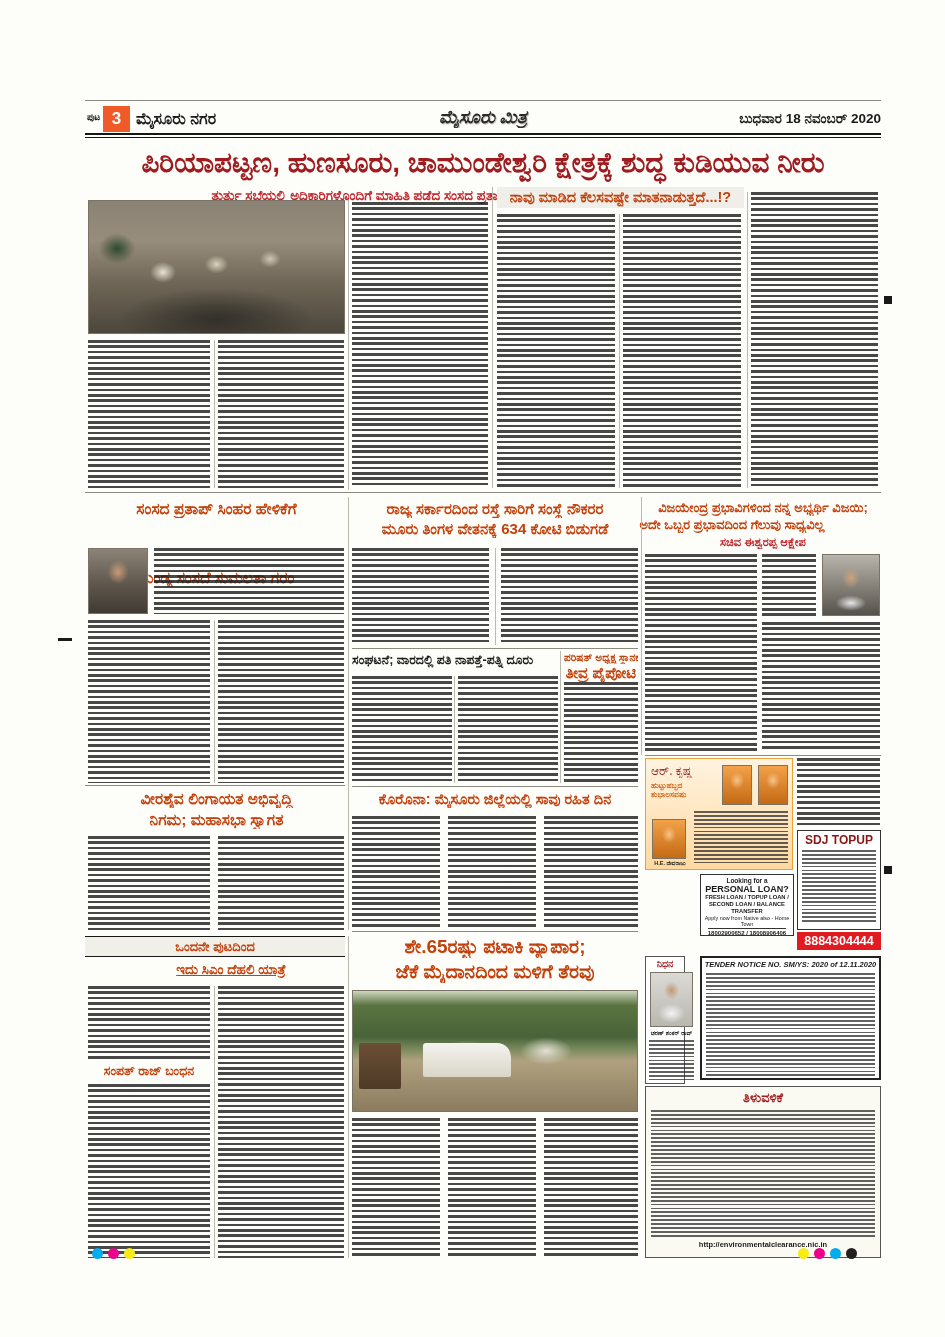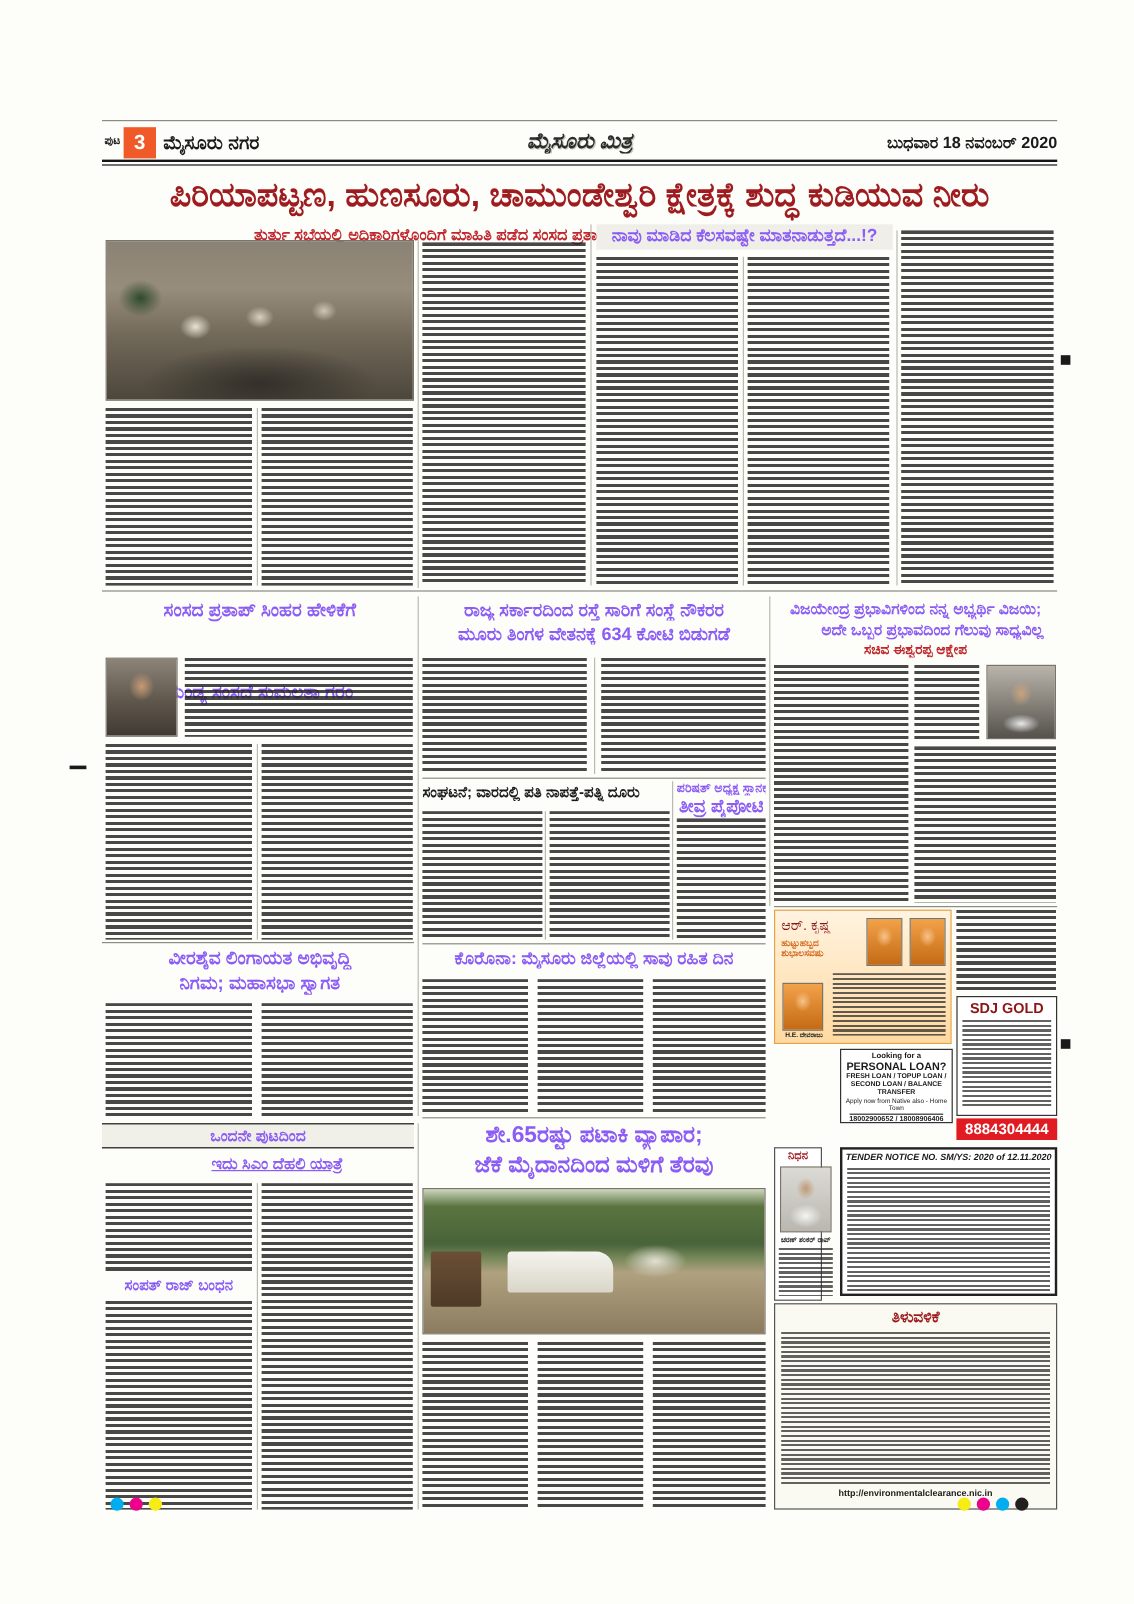--- a/index.html
+++ b/index.html
@@ -5,21 +5,21 @@
   * { margin:0; padding:0; box-sizing:border-box; }
   html,body { background:#e9e8e4; }
   body { font-family:"Liberation Sans", sans-serif; color:#1a1a1a; }
   .sheet { position:relative; width:945px; height:1337px; background:#fdfdf9; overflow:hidden; margin:0 auto; }
   .abs { position:absolute; }
   
   .tl    { background-image:repeating-linear-gradient(180deg, rgba(32,32,32,.82) 0 2.6px, transparent 2.6px 5.4px); }
   .tl-sm { background-image:repeating-linear-gradient(180deg, rgba(45,45,45,.75) 0 1.8px, transparent 1.8px 3.9px); }
   .vr { width:1px; background:#bcb9b0; }
   .hr { height:1px; background:#8d8a81; }
-  .head { font-weight:bold; color:#8b5cf6; text-align:center; white-space:nowrap; overflow:hidden; }
+  .head { font-weight:bold; color:#c2410c; text-align:center; white-space:nowrap; overflow:hidden; }
   .photo { border:1px solid #7a7468; }
   .ph-meeting { background:
       radial-gradient(26px 22px at 11% 36%, #2e4a2e 0%, rgba(46,74,46,0) 70%),
       radial-gradient(20px 16px at 29% 54%, #e8e2d4 0%, rgba(232,226,212,0) 65%),
       radial-gradient(18px 14px at 50% 48%, #d9d0bd 0%, rgba(217,208,189,0) 65%),
       radial-gradient(16px 13px at 71% 44%, #cfc6b2 0%, rgba(207,198,178,0) 65%),
       radial-gradient(130px 42px at 50% 90%, #33302a 0%, rgba(51,48,42,0) 75%),
       linear-gradient(180deg, #8a8274 0%, #978d7c 30%, #6f6657 62%, #4c463b 100%); }
   .ph-portrait-f { background:
       radial-gradient(15px 17px at 50% 36%, #c89a74 0%, rgba(200,154,116,0) 70%),
@@ -93,21 +93,21 @@
   <div class="abs" style="left:352px;top:653px;width:206px;font-size:12.5px;font-weight:bold;white-space:nowrap;overflow:hidden;">ಸಂಘಟನೆ; ವಾರದಲ್ಲಿ ಪತಿ ನಾಪತ್ತೆ-ಪತ್ನಿ ದೂರು</div>
   <div class="abs tl" style="left:352px;top:676px;width:100px;height:107px;"></div>
   <div class="abs tl" style="left:458px;top:676px;width:100px;height:107px;"></div>
   <div class="abs vr" style="left:454px;top:676px;height:107px;"></div>
   <div class="abs head" style="left:564px;top:651px;width:74px;font-size:10.5px;">ಪರಿಷತ್ ಅಧ್ಯಕ್ಷ ಸ್ಥಾನಕ್ಕೆ</div>
   <div class="abs head" style="left:564px;top:664px;width:74px;font-size:15px;text-align:center;">ತೀವ್ರ ಪೈಪೋಟಿ</div>
   <div class="abs tl" style="left:564px;top:682px;width:74px;height:101px;"></div>
   <div class="abs vr" style="left:560px;top:651px;height:132px;"></div>
 
   <div class="abs head" style="left:645px;top:500px;width:236px;font-size:13px;">ವಿಜಯೇಂದ್ರ ಪ್ರಭಾವಿಗಳಿಂದ ನನ್ನ ಅಭ್ಯರ್ಥಿ ವಿಜಯಿ;</div>
-  <div class="abs head" style="left:659px;top:517px;width:236px;font-size:13px;">ಅದೇ ಒಬ್ಬರ ಪ್ರಭಾವದಿಂದ ಗೆಲುವು ಸಾಧ್ಯವಿಲ್ಲ</div>
+  <div class="abs head" style="left:614px;top:517px;width:236px;font-size:13px;">ಅದೇ ಒಬ್ಬರ ಪ್ರಭಾವದಿಂದ ಗೆಲುವು ಸಾಧ್ಯವಿಲ್ಲ</div>
   <div class="abs head" style="left:645px;top:536px;width:236px;font-size:11.5px;color:#c0272d;">ಸಚಿವ ಈಶ್ವರಪ್ಪ ಆಕ್ಷೇಪ</div>
   <div class="abs photo ph-portrait-m" style="left:822px;top:554px;width:58px;height:62px;"></div>
   <div class="abs tl" style="left:645px;top:554px;width:112px;height:198px;"></div>
   <div class="abs tl" style="left:762px;top:554px;width:54px;height:62px;"></div>
   <div class="abs tl" style="left:762px;top:622px;width:118px;height:130px;"></div>
   <div class="abs vr" style="left:641px;top:497px;height:258px;"></div>
   <div class="abs hr" style="left:645px;top:755px;width:236px;"></div>
 
   <div class="abs hr" style="left:85px;top:785px;width:260px;"></div>
   <div class="abs head" style="left:88px;top:790px;width:257px;font-size:15.5px;">ವೀರಶೈವ ಲಿಂಗಾಯತ ಅಭಿವೃದ್ಧಿ</div>
@@ -148,21 +148,21 @@
     <div class="abs photo ph-duo" style="left:76px;top:6px;width:30px;height:40px;"></div>
     <div class="abs photo ph-duo" style="left:112px;top:6px;width:30px;height:40px;"></div>
     <div class="abs photo ph-duo" style="left:6px;top:60px;width:34px;height:40px;"></div>
     <div class="abs" style="left:0px;top:101px;width:48px;text-align:center;font-size:5.5px;font-weight:bold;white-space:nowrap;overflow:hidden;">H.E. ದೇವರಾಜು</div>
     <div class="abs tl-sm" style="left:48px;top:52px;width:94px;height:52px;"></div>
   </div>
 
   <div class="abs tl" style="left:797px;top:758px;width:83px;height:68px;"></div>
 
   <div class="abs adbox" style="left:797px;top:830px;width:84px;height:100px;border-color:#333;">
-    <div style="text-align:center;font-size:12px;font-weight:bold;color:#8a1616;padding-top:2px;white-space:nowrap;overflow:hidden;">SDJ GOLD</div>
+    <div style="text-align:center;font-size:12px;font-weight:bold;color:#8a1616;padding-top:2px;white-space:nowrap;overflow:hidden;">SDJ TOPUP</div>
     <div class="tl-sm" style="margin:3px 4px 0 4px;height:74px;"></div>
   </div>
 
   <div class="abs" style="left:797px;top:932px;width:84px;height:18px;background:#e01b22;color:#fff;font-weight:bold;font-size:12.5px;display:flex;align-items:center;justify-content:center;">8884304444</div>
 
   <div class="abs" style="left:700px;top:874px;width:94px;height:62px;border:1.5px solid #333;background:#fff;display:flex;flex-direction:column;align-items:center;padding:2px 1px;overflow:hidden;">
     <div style="font-size:6.5px;font-weight:bold;">Looking for a</div>
     <div style="font-size:9px;font-weight:bold;">PERSONAL LOAN?</div>
     <div style="font-size:5.8px;font-weight:bold;text-align:center;line-height:7px;">FRESH LOAN / TOPUP LOAN / SECOND LOAN / BALANCE TRANSFER</div>
     <div style="font-size:5.4px;text-align:center;">Apply now from Native also - Home Town</div>

